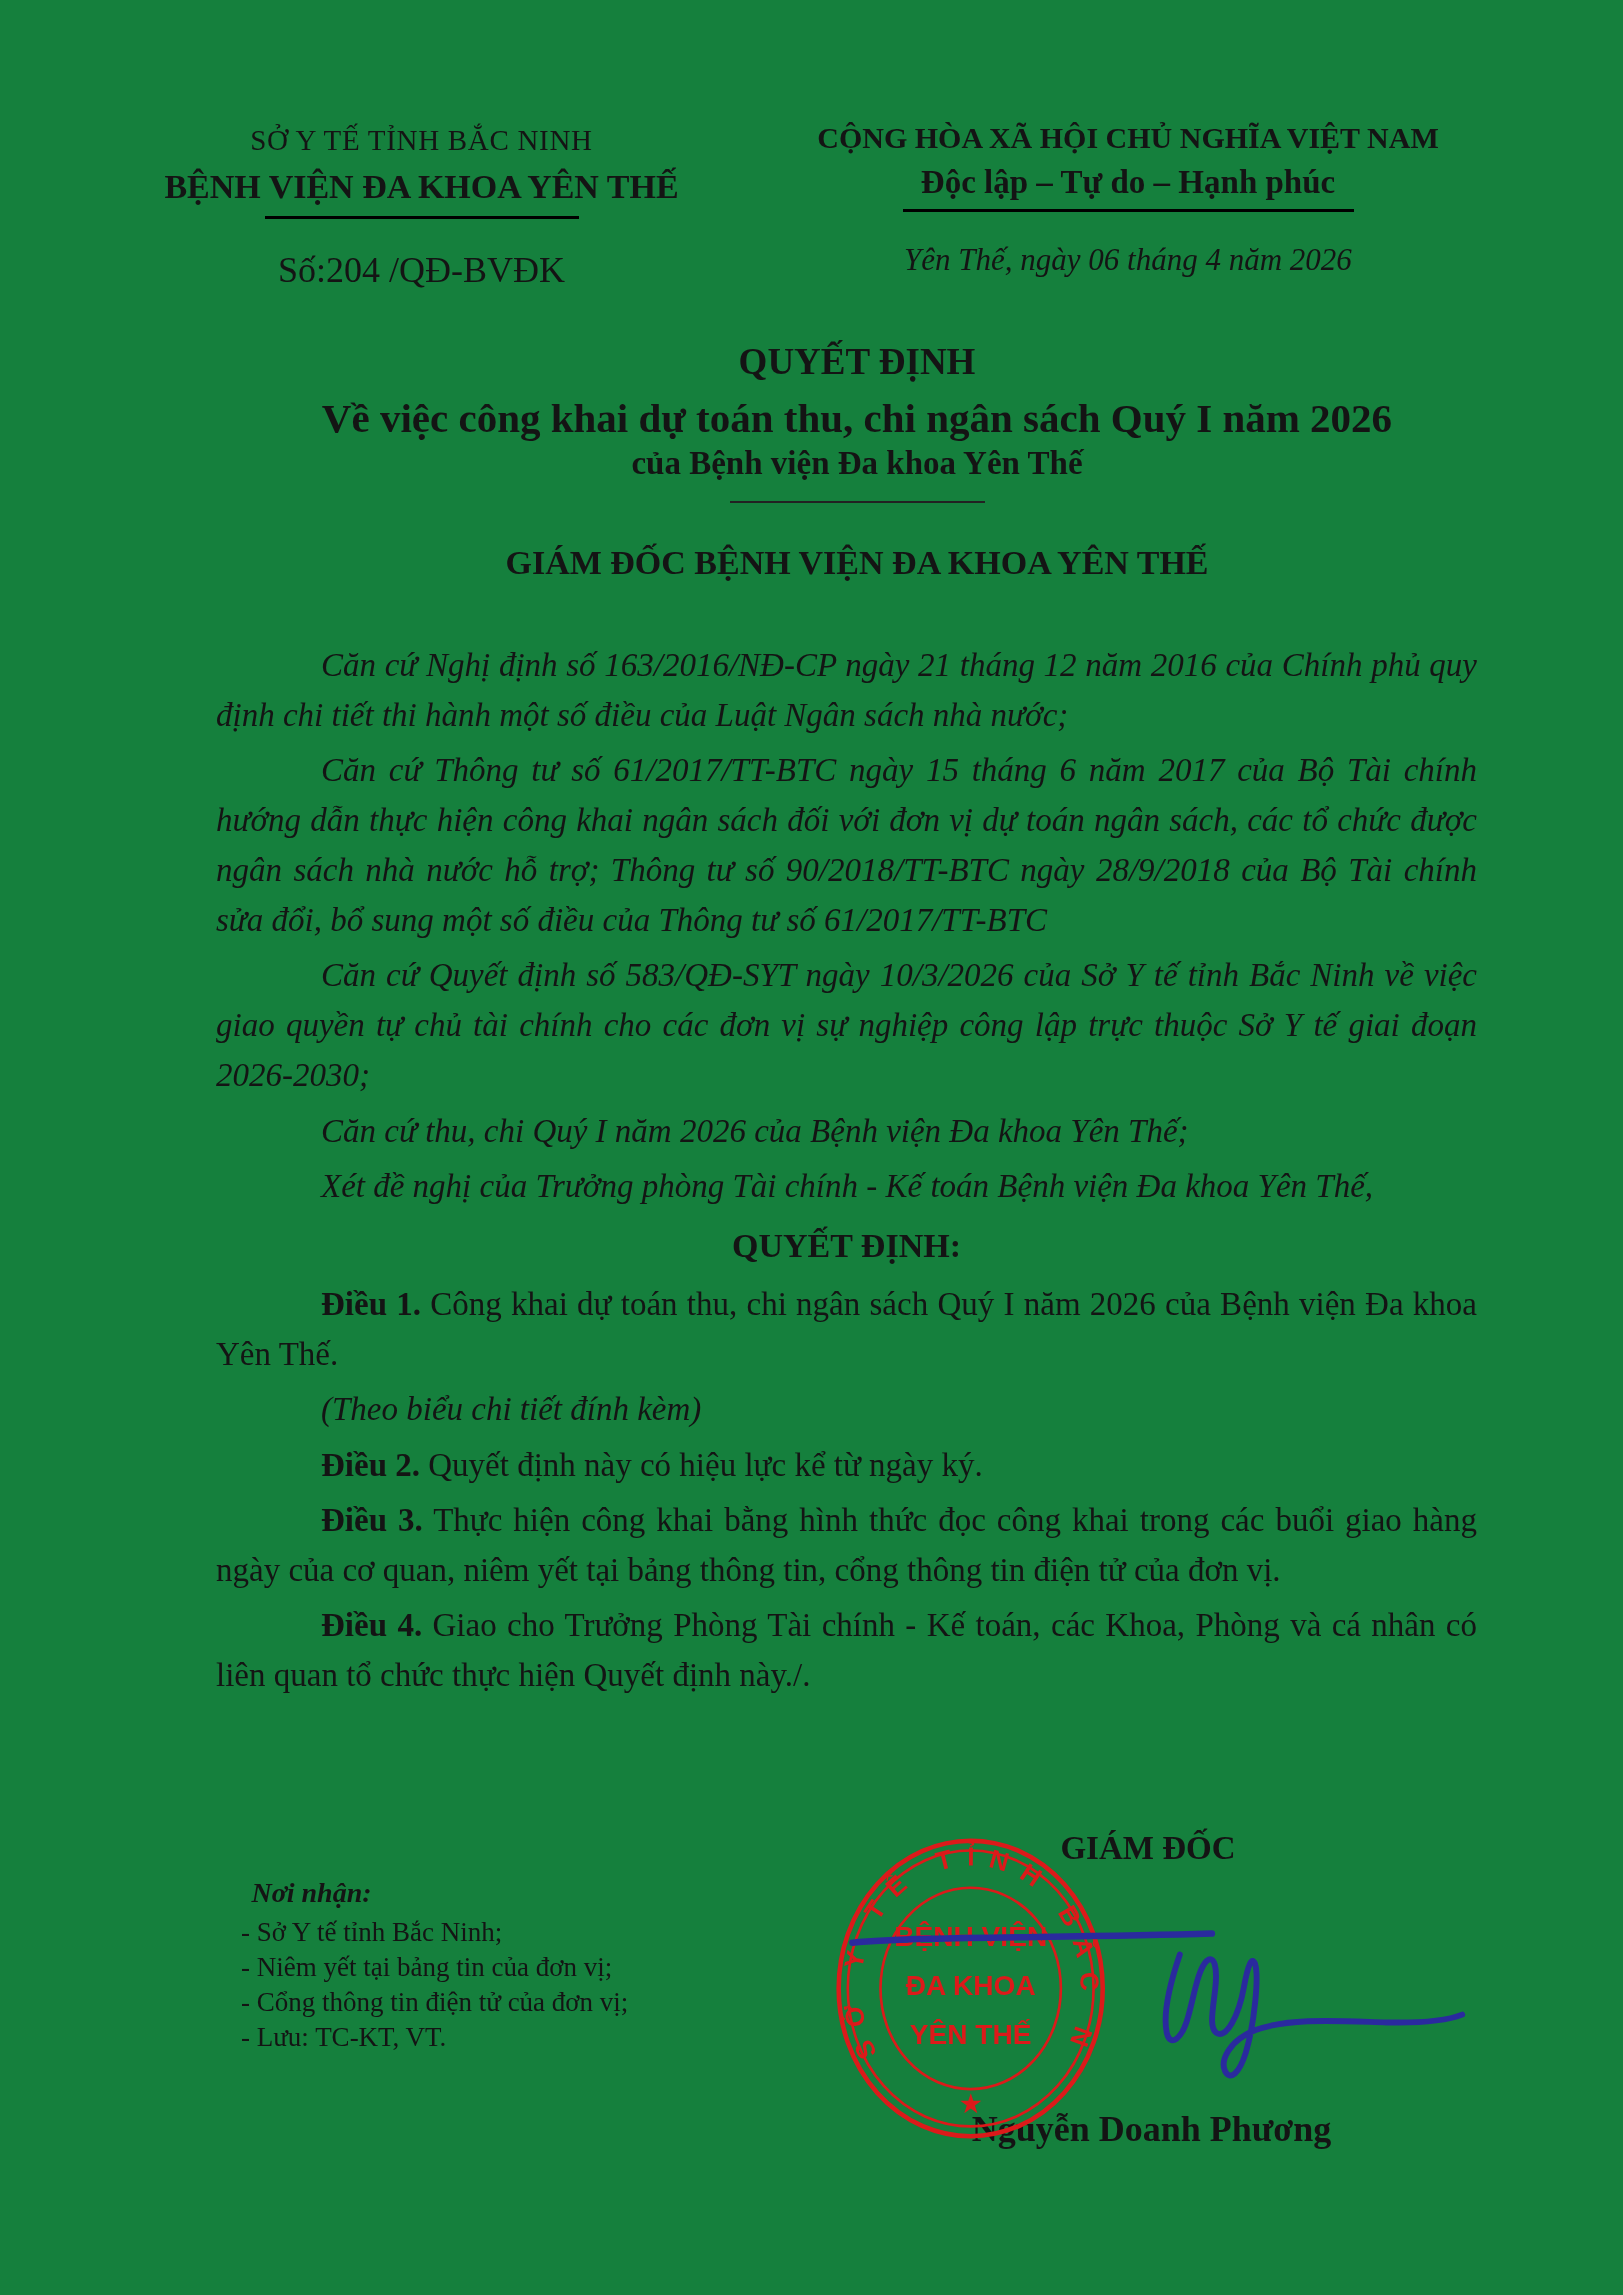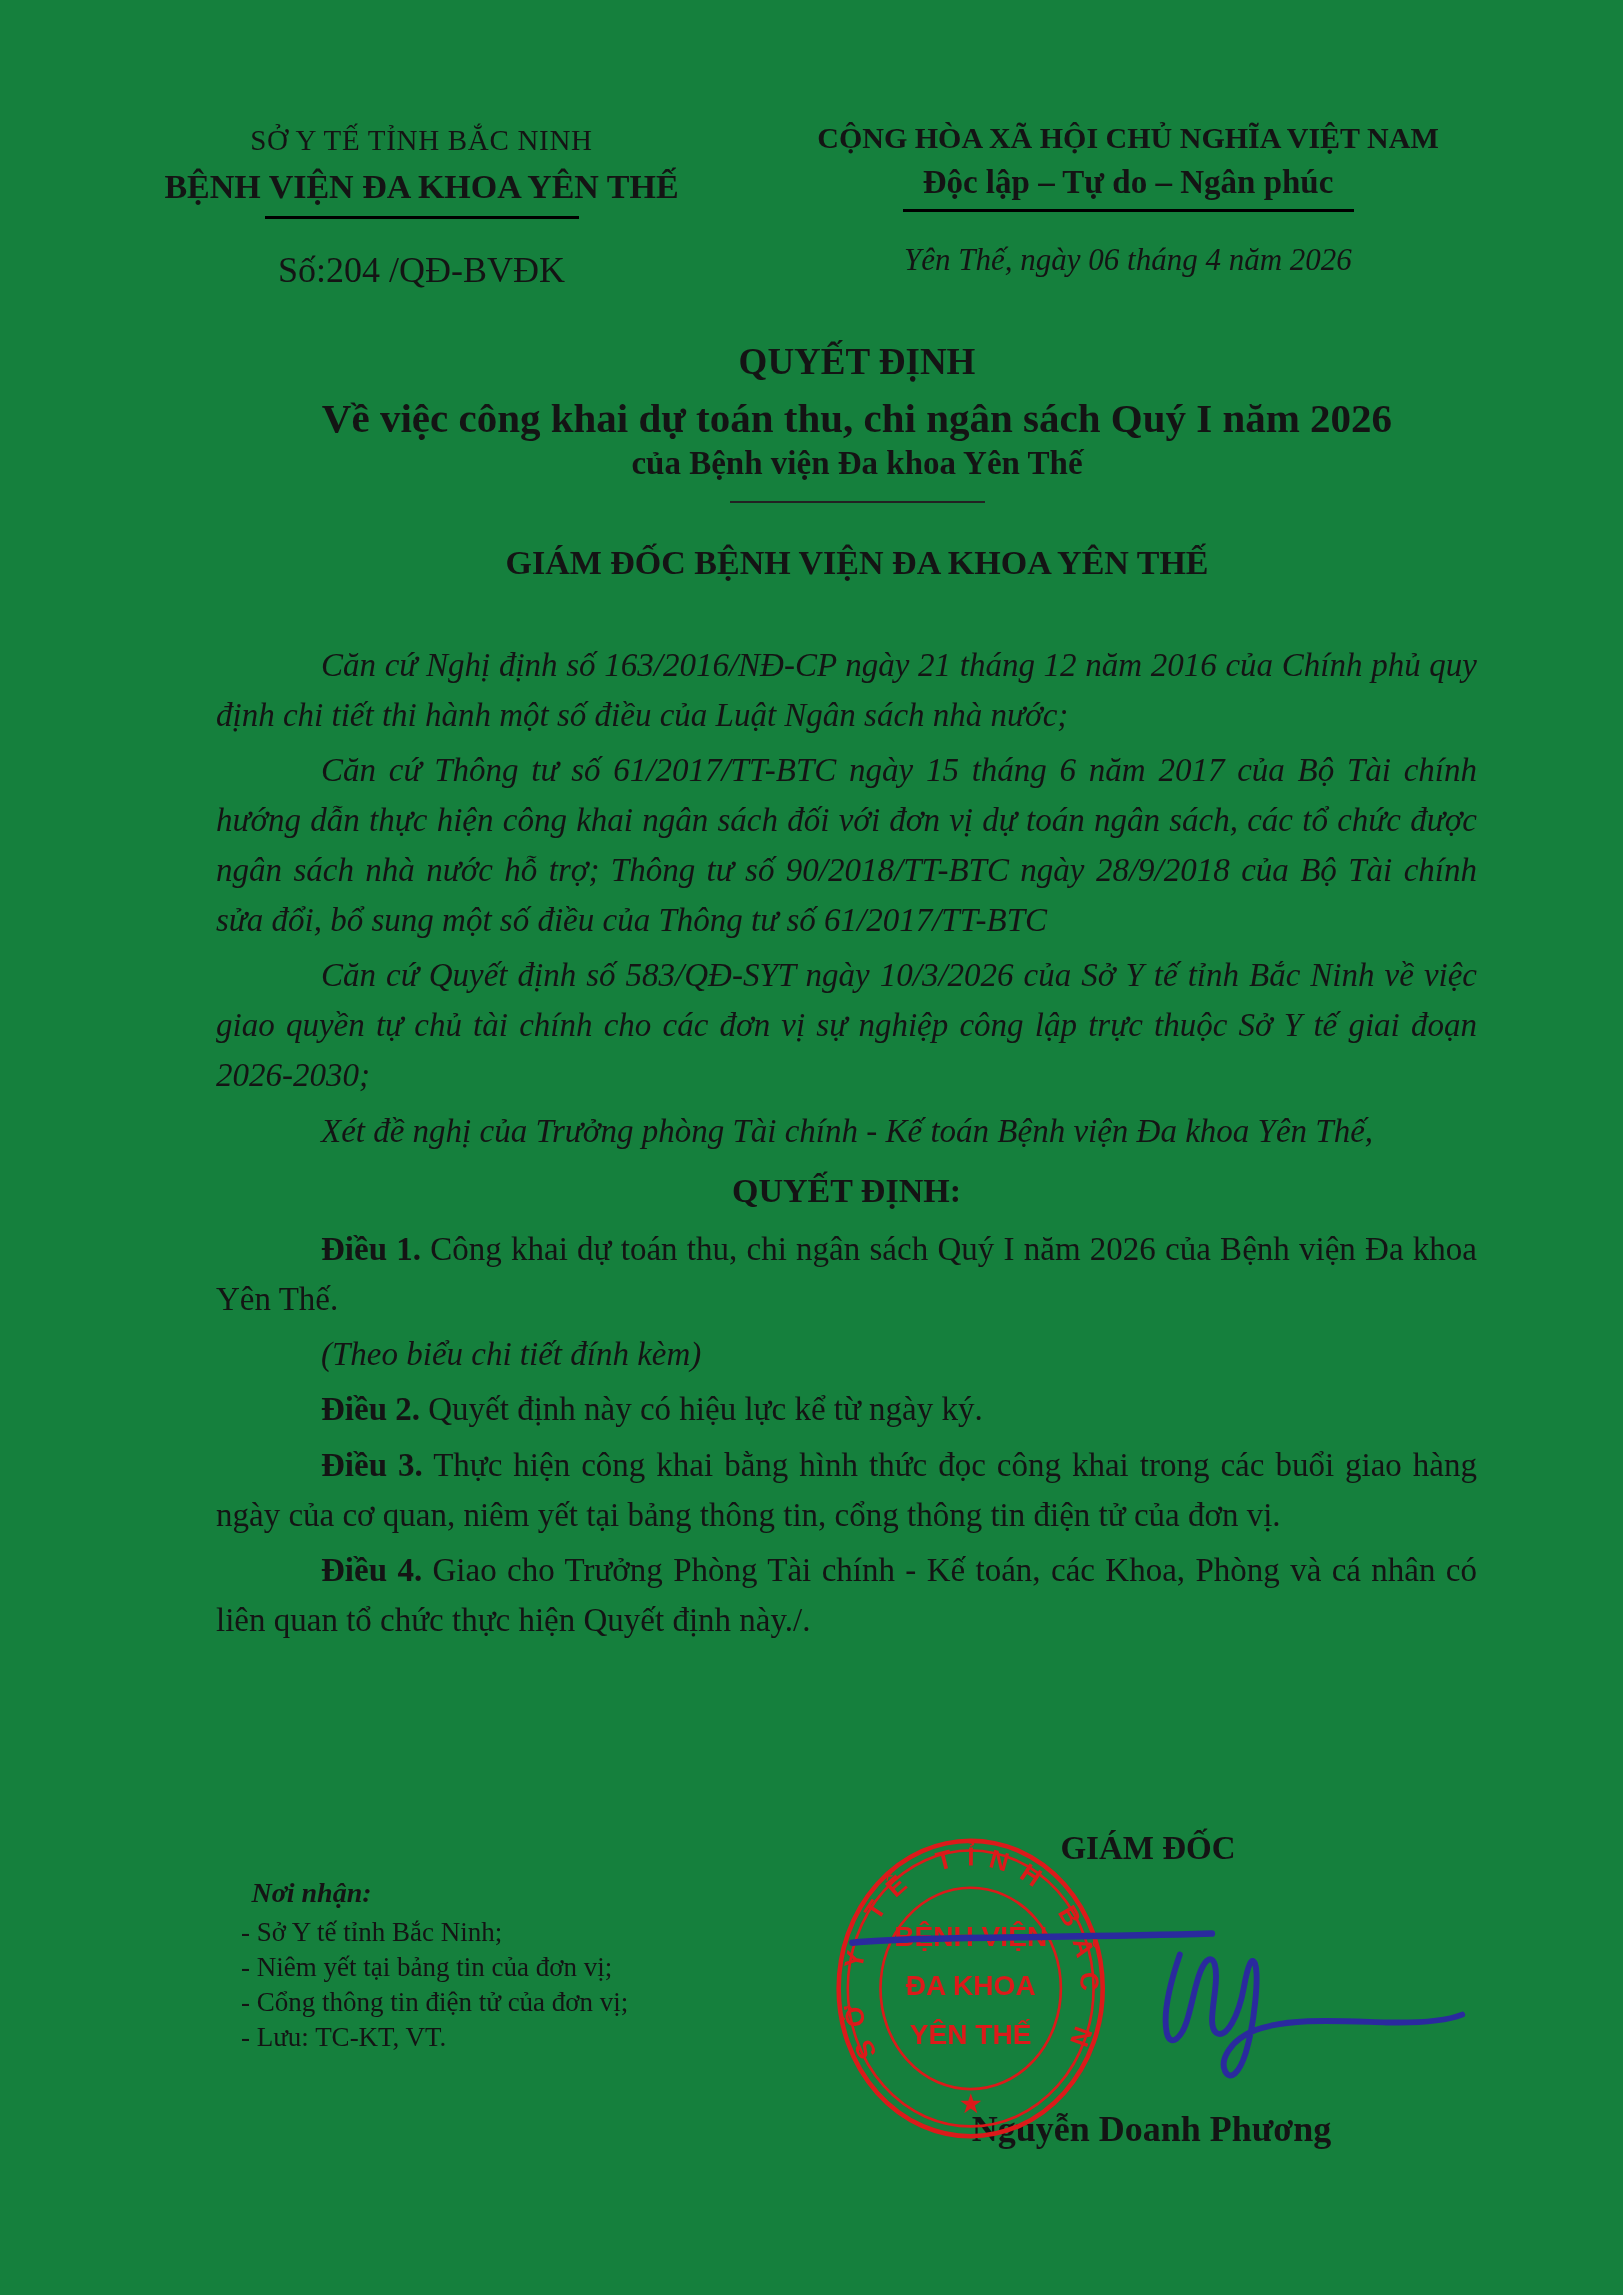--- a/index.html
+++ b/index.html
@@ -60,37 +60,38 @@
 
   <div class="header-left">
     <div class="hl-agency">SỞ Y TẾ TỈNH BẮC NINH</div>
     <div class="hl-unit">BỆNH VIỆN ĐA KHOA YÊN THẾ</div>
     <div class="hl-rule"></div>
     <div class="hl-number">Số:204 /QĐ-BVĐK</div>
   </div>
 
   <div class="header-right">
     <div class="hr-national">CỘNG HÒA XÃ HỘI CHỦ NGHĨA VIỆT NAM</div>
-    <div class="hr-motto">Độc lập – Tự do – Ngân phúc</div>
+    <div class="hr-motto">Độc lập – Tự do – Hạnh phúc</div>
     <div class="hr-rule"></div>
     <div class="hr-date">Yên Thế, ngày 06 tháng 4 năm 2026</div>
   </div>
 
   <div class="title-block">
     <div class="t-main">QUYẾT ĐỊNH</div>
     <div class="t-sub">Về việc công khai dự toán thu, chi ngân sách Quý I năm 2026</div>
     <div class="t-sub2">của Bệnh viện Đa khoa Yên Thế</div>
     <div class="t-rule"></div>
     <div class="t-issuer">GIÁM ĐỐC BỆNH VIỆN ĐA KHOA YÊN THẾ</div>
   </div>
 
   <div class="body-block">
     <p class="it">Căn cứ Nghị định số 163/2016/NĐ-CP ngày 21 tháng 12 năm 2016 của Chính phủ quy định chi tiết thi hành một số điều của Luật Ngân sách nhà nước;</p>
     <p class="it">Căn cứ Thông tư số 61/2017/TT-BTC ngày 15 tháng 6 năm 2017 của Bộ Tài chính hướng dẫn thực hiện công khai ngân sách đối với đơn vị dự toán ngân sách, các tổ chức được ngân sách nhà nước hỗ trợ; Thông tư số 90/2018/TT-BTC ngày 28/9/2018 của Bộ Tài chính sửa đổi, bổ sung một số điều của Thông tư số 61/2017/TT-BTC</p>
     <p class="it">Căn cứ Quyết định số 583/QĐ-SYT ngày 10/3/2026 của Sở Y tế tỉnh Bắc Ninh về việc giao quyền tự chủ tài chính cho các đơn vị sự nghiệp công lập trực thuộc Sở Y tế giai đoạn 2026-2030;</p>
+    <p class="it">Căn cứ thu, chi Quý I năm 2026 của Bệnh viện Đa khoa Yên Thế;</p>
     <p class="it">Xét đề nghị của Trưởng phòng Tài chính - Kế toán Bệnh viện Đa khoa Yên Thế,</p>
 
     <p class="decision-heading">QUYẾT ĐỊNH:</p>
 
     <p><span class="lead">Điều 1.</span><span> Công khai dự toán thu, chi ngân sách Quý I năm 2026 của Bệnh viện Đa khoa Yên Thế.</span></p>
 
     <p class="it">(Theo biểu chi tiết đính kèm)</p>
 
     <p><span class="lead">Điều 2.</span><span> Quyết định này có hiệu lực kể từ ngày ký.</span></p>
 

